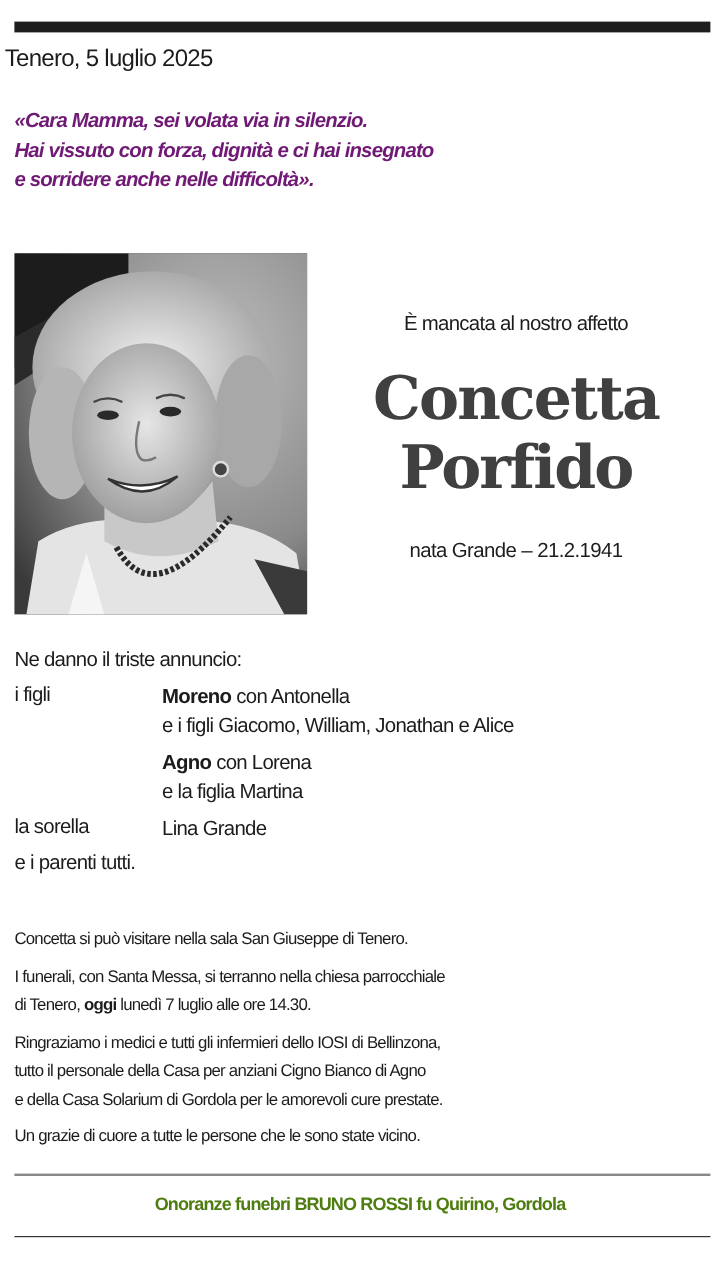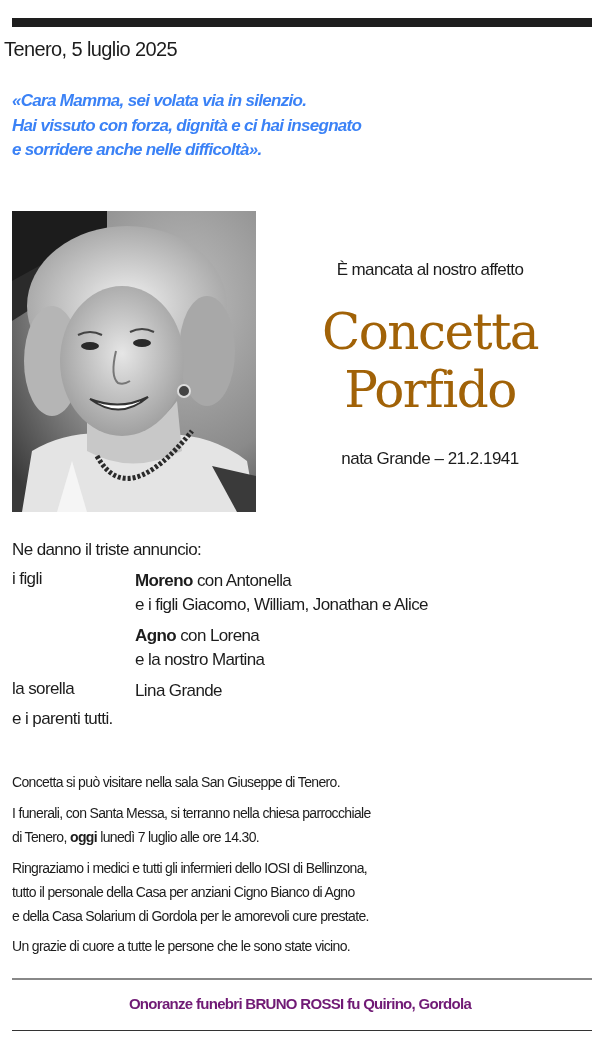--- a/index.html
+++ b/index.html
@@ -5,44 +5,44 @@
   html, body { margin: 0; padding: 0; background: #ffffff; }
   body {
     width: 600px; height: 1059px; position: relative; overflow: hidden;
     font-family: "Liberation Sans", sans-serif; color: #1c1c1c;
   }
   .abs { position: absolute; }
   .top-bar { left: 12px; top: 18px; width: 580px; height: 9px; background: #1e1e1e; }
   .date { left: 4px; top: 38px; font-size: 20px; letter-spacing: -0.6px; }
   .quote {
     left: 12px; top: 89px; font-size: 17px; font-style: italic; line-height: 24.5px;
-    letter-spacing: -0.7px; font-weight: bold; color: #3b82f6;
+    letter-spacing: -0.7px; font-weight: bold; color: #701a75;
   }
   .quote div { white-space: nowrap; }
   .photo {
     left: 12px; top: 211px; width: 244px; height: 301px; overflow: hidden;
     background: #6a6a6a;
   }
   .subtitle { left: 280px; top: 260px; width: 300px; text-align: center; font-size: 17px; letter-spacing: -0.6px; }
   .name {
     left: 270px; top: 303px; width: 320px; text-align: center;
-    font-family: "DejaVu Serif", serif; font-weight: normal; font-size: 50px; line-height: 58px;
-    letter-spacing: -1.5px; color: #a16207;
+    font-family: "DejaVu Serif", serif; font-weight: bold; font-size: 50px; line-height: 58px;
+    letter-spacing: -1.5px; color: #404040;
   }
   .born { left: 280px; top: 449px; width: 300px; text-align: center; font-size: 17px; letter-spacing: -0.5px; }
   .announce { left: 12px; top: 540px; font-size: 17px; letter-spacing: -0.6px; }
   .fam-label { left: 12px; font-size: 17px; letter-spacing: -0.6px; }
   .fam-value { left: 135px; font-size: 17px; letter-spacing: -0.6px; line-height: 24px; white-space: nowrap; }
   .fam-value b { font-weight: bold; }
   .para { left: 12px; font-size: 14px; letter-spacing: -0.65px; line-height: 24px; white-space: nowrap; }
   .para b { font-weight: bold; }
   .rule-top { left: 12px; top: 978px; width: 580px; height: 2px; background: #888888; }
   .footer {
     left: 0; top: 995px; width: 600px; text-align: center;
-    font-size: 15px; font-weight: bold; letter-spacing: -0.7px; color: #701a75;
+    font-size: 15px; font-weight: bold; letter-spacing: -0.7px; color: #4d7c0f;
   }
   .rule-bottom { left: 12px; top: 1030px; width: 580px; height: 1px; background: #333333; }
 </style>
 </head>
 <body>
 
 <div class="abs top-bar"></div>
 
 <div class="abs date">Tenero, 5 luglio 2025</div>
 
@@ -111,21 +111,21 @@
 
 <div class="abs announce">Ne danno il triste annuncio:</div>
 
 <div class="abs fam-label" style="top:569px;">i figli</div>
 <div class="abs fam-value" style="top:569px;">
   <div><b>Moreno</b><span> con Antonella</span></div>
   <div>e i figli Giacomo, William, Jonathan e Alice</div>
 </div>
 <div class="abs fam-value" style="top:624px;">
   <div><b>Agno</b><span> con Lorena</span></div>
-  <div>e la nostro Martina</div>
+  <div>e la figlia Martina</div>
 </div>
 
 <div class="abs fam-label" style="top:679px;">la sorella</div>
 <div class="abs fam-value" style="top:679px;text-align:right;">Lina Grande</div>
 
 <div class="abs fam-label" style="top:709px;">e i parenti tutti.</div>
 
 <div class="abs para" style="top:770px;">Concetta si può visitare nella sala San Giuseppe di Tenero.</div>
 
 <div class="abs para" style="top:801px;">

